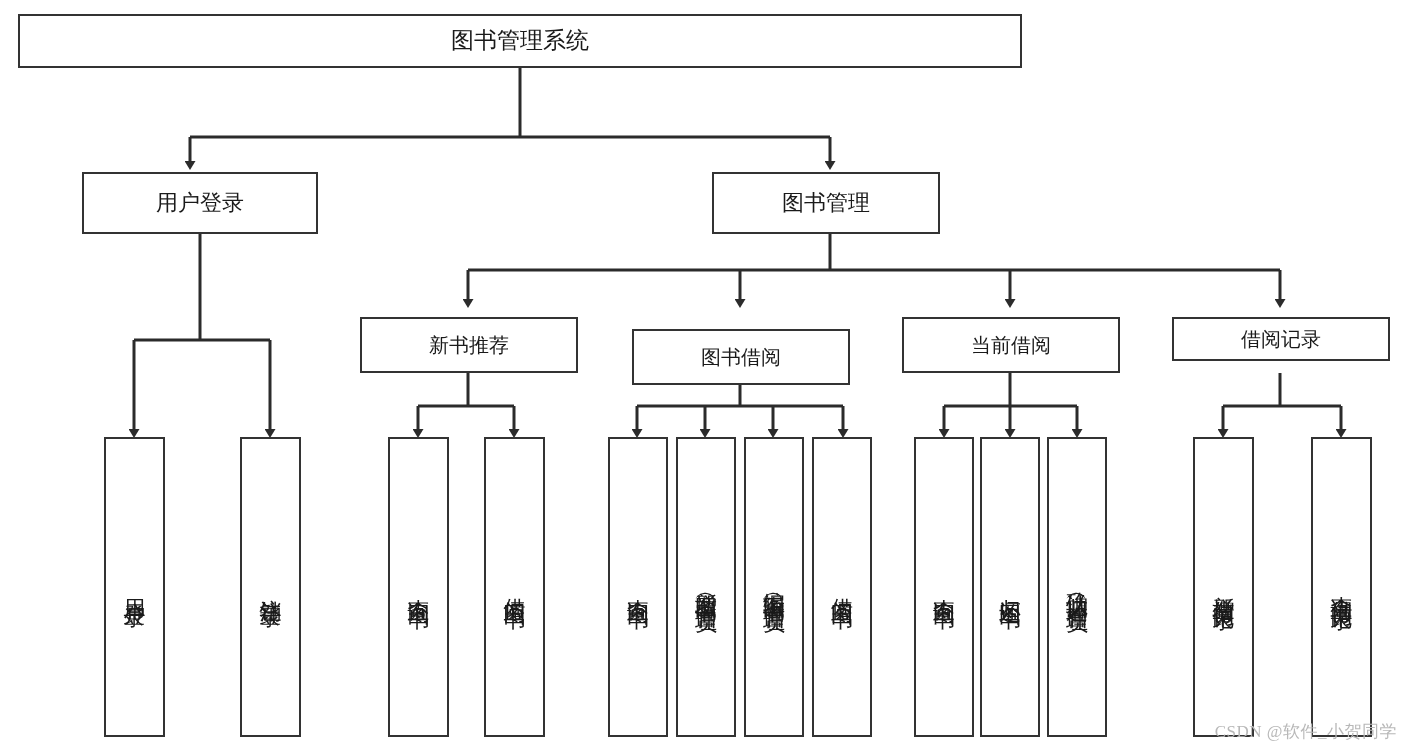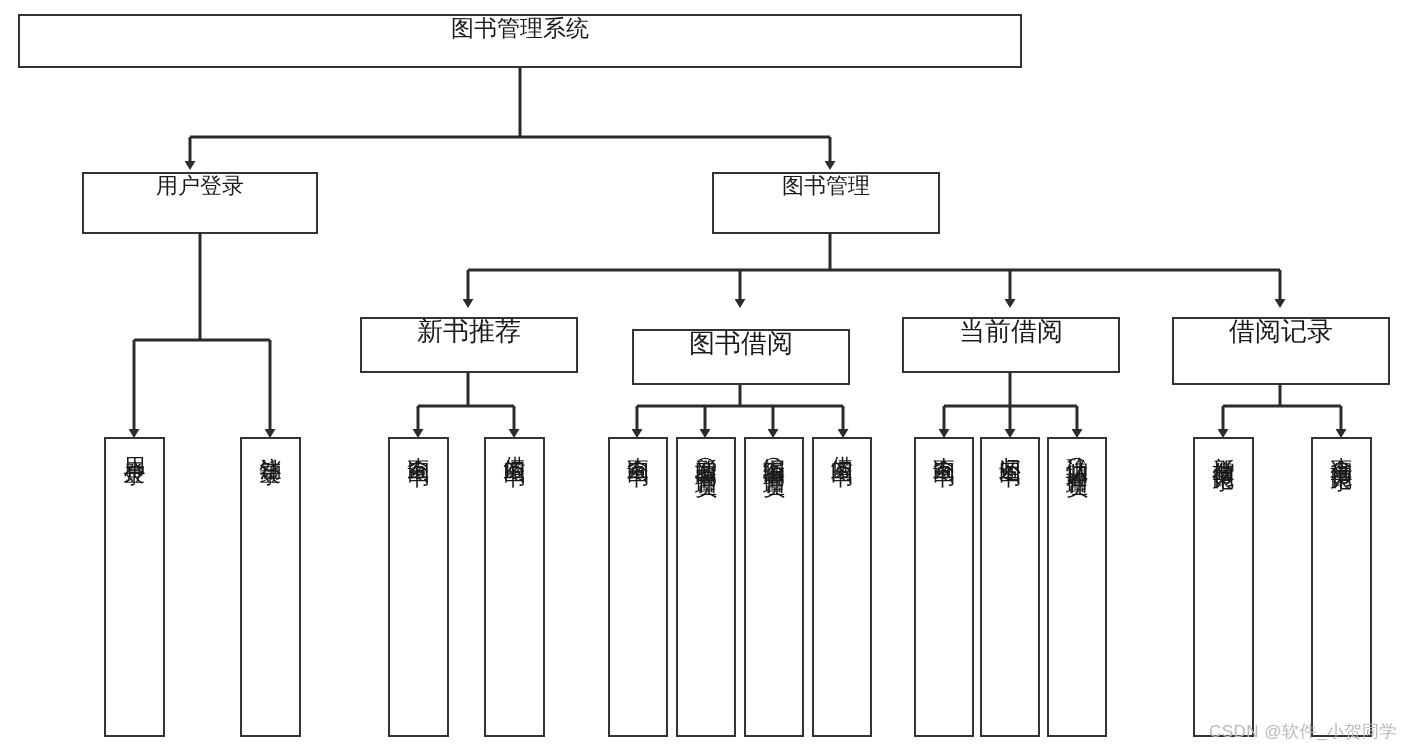--- a/index.html
+++ b/index.html
@@ -24,33 +24,33 @@
     top: 0;
     width: 1405px;
     height: 747px;
   }
   .node {
     position: absolute;
     box-sizing: border-box;
     background: #ffffff;
     border: 2px solid #333333;
     display: flex;
-    align-items: flex-start;
+    align-items: center;
     justify-content: center;
     z-index: 2;
   }
   .node .label {
     color: #1a1a1a;
     text-align: center;
     line-height: 1.12;
     white-space: pre;
   }
   .node-root .label { font-size: 23px; }
   .node-l1 .label   { font-size: 22px; }
-  .node-l2 .label   { font-size: 26px; font-family: Liberation Mono, monospace; }
+  .node-l2 .label   { font-size: 20px; }
 
   .node-leaf {
     border-width: 2px;
   }
   .node-leaf .label {
     font-size: 22px;
     writing-mode: vertical-rl;
     text-orientation: upright;
     letter-spacing: 3px;
     line-height: 1;
@@ -60,21 +60,21 @@
 
   #watermark {
     position: absolute;
     right: 8px;
     bottom: 4px;
     font-size: 17px;
     color: #b8b8b8;
     letter-spacing: 0.5px;
     z-index: 5;
     white-space: nowrap;
-    font-family: Liberation Sans, sans-serif;
+    font-family: Liberation Serif, serif;
   }
 </style>
 </head>
 <body>
 
 <div id="diagram">
 
   <svg id="edges" viewBox="0 0 1405 747" xmlns="http://www.w3.org/2000/svg">
     <defs>
       <marker id="arrow" markerWidth="9" markerHeight="11" refX="1" refY="5.5" orient="auto" markerUnits="userSpaceOnUse">
@@ -138,21 +138,21 @@
 
   <div class="node node-l2" style="left:360px; top:317px; width:218px; height:56px;">
     <span class="label">新书推荐</span>
   </div>
   <div class="node node-l2" style="left:632px; top:317px; width:218px; height:56px;margin-top:12px;">
     <span class="label">图书借阅</span>
   </div>
   <div class="node node-l2" style="left:902px; top:317px; width:218px; height:56px;">
     <span class="label">当前借阅</span>
   </div>
-  <div class="node node-l2" style="left:1172px; top:317px; width:218px; height:68px;">
+  <div class="node node-l2" style="left:1172px; top:317px; width:218px; height:44px;">
     <span class="label">借阅记录</span>
   </div>
 
   <div class="node node-leaf" style="left:104px; top:437px; width:61px; height:300px;">
     <span class="label">用户登录</span>
   </div>
   <div class="node node-leaf" style="left:240px; top:437px; width:61px; height:300px;">
     <span class="label">注销登录</span>
   </div>
 

